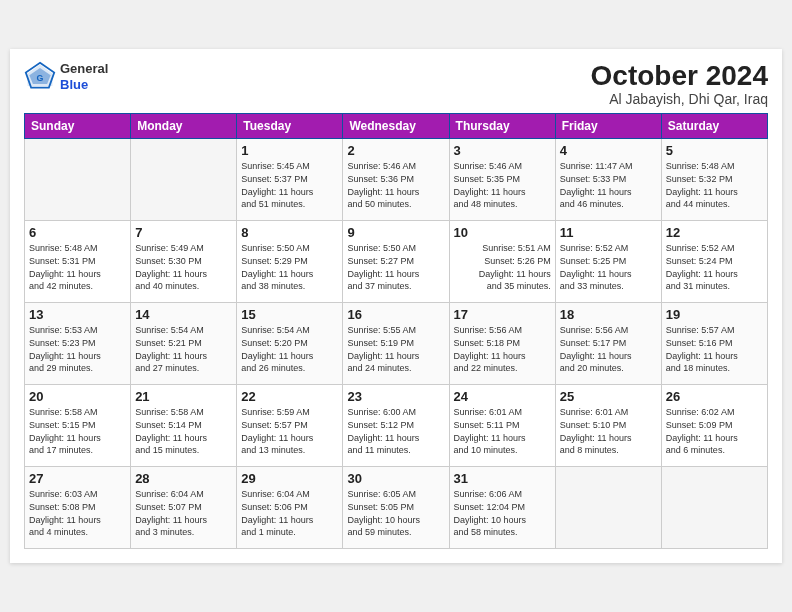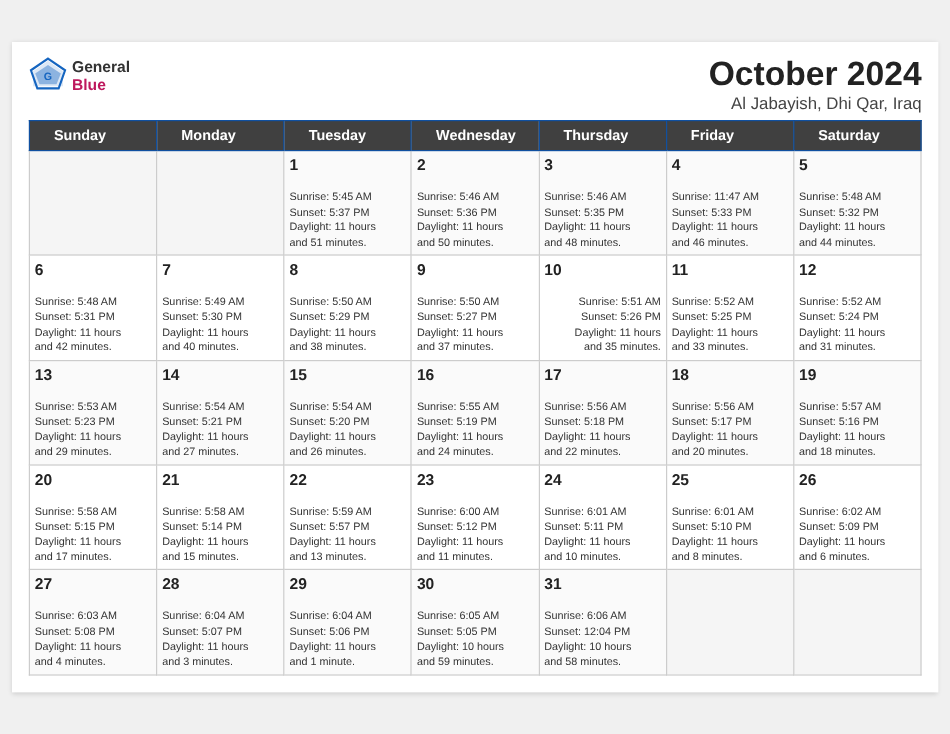--- a/index.html
+++ b/index.html
@@ -29,21 +29,21 @@
       display: flex;
       align-items: center;
       gap: 4px;
     }
     .logo-text {
       font-size: 13px;
       font-weight: bold;
       line-height: 1.2;
     }
     .logo-text .general { color: #333; }
-    .logo-text .blue { color: #be185d; margin-top: 12px; }
+    .logo-text .blue { color: #1d4ed8; margin-top: 12px; }
     .logo-icon {
       width: 32px;
       height: 32px;
     }
     .title-block {
       text-align: right;
     }
     .title-block h1 {
       font-size: 28px;
       font-weight: bold;
@@ -54,25 +54,25 @@
       font-size: 14px;
       font-weight: normal;
       color: #444;
     }
     table {
       width: 100%;
       border-collapse: collapse;
       table-layout: fixed;
     }
     thead tr th {
-      background: #404040;
+      background: #a21caf;
       color: white;
       font-size: 12px;
       font-weight: bold;
-      padding: 5px 20px;
+      padding: 5px 6px;
       text-align: left;
       border: 1px solid #1050a0;
     }
     tbody tr td {
       border: 1px solid #ccc;
       vertical-align: top;
       padding: 4px 4px 4px 4px;
       font-size: 9.5px;
       color: #333;
       height: 82px;
@@ -85,21 +85,20 @@
       font-size: 13px;
       font-weight: bold;
       color: #222;
       display: block;
       margin-bottom: 2px;
     }
     .day-info {
       font-size: 9px;
       line-height: 1.4;
       color: #333;
-      margin-top: 13px;
     }
     .empty-cell {
       background: #f5f5f5 !important;
     }
   </style>
 </head>
 <body>
 
 <div class="calendar-wrapper">
   <div class="header-row">

